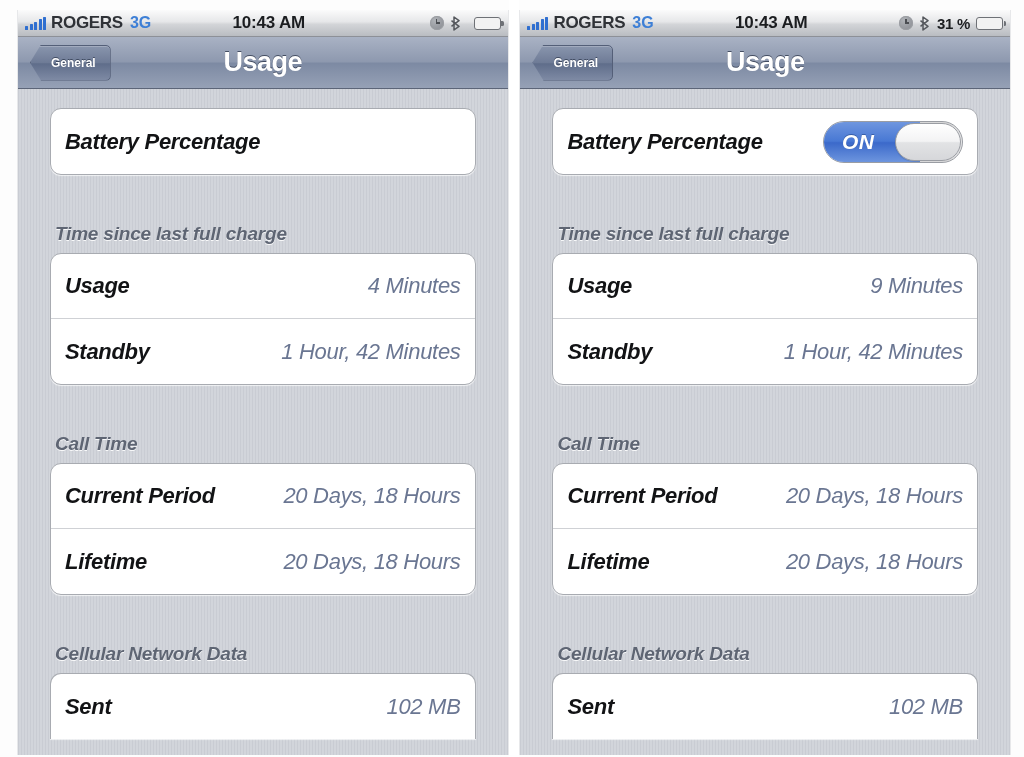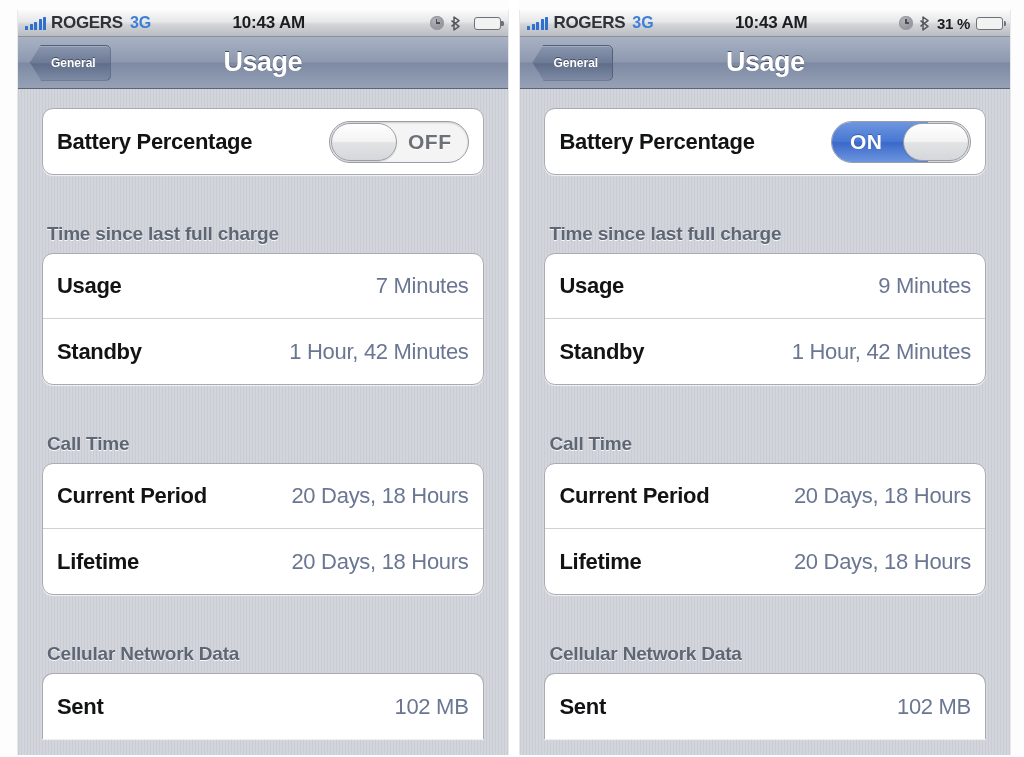--- a/index.html
+++ b/index.html
@@ -182,22 +182,23 @@
     position: relative;
     z-index: 3;
     box-shadow: inset 0 1px 0 rgba(255,255,255,0.22);
     clip-path: polygon(0% 50%, 11px 0%, 100% 0%, 100% 100%, 11px 100%);
     box-sizing: border-box;
     cursor: pointer;
   }
 
   
   .content {
-    padding: 0 24px;
-    box-sizing: border-box;
+    padding: 0 32px;
+    box-sizing: border-box;
+    font-style: italic;
   }
   .section-header {
     font-size: 19px;
     font-weight: bold;
     color: #5e6573;
     text-shadow: 0 1px 0 rgba(255,255,255,0.85);
     padding: 16px 5px 8px 5px;
     letter-spacing: -0.2px;
     margin-top: 32px;
   }
@@ -330,32 +331,28 @@
         <span>General</span>
       </div>
       <div class="nav-title">Usage</div>
     </div>
 
     <div class="content">
 
       <div class="card top-section">
         <div class="row">
           <span class="row-label">Battery Percentage</span>
-          <span class="switch off">
-            <span class="knob"></span>
-            <span class="track-text">OFF</span>
-          </span>
         </div>
       </div>
 
       <div class="section-header">Time since last full charge</div>
       <div class="card">
         <div class="row">
           <span class="row-label">Usage</span>
-          <span class="row-value">7 Minutes</span>
+          <span class="row-value">4 Minutes</span>
         </div>
         <div class="row">
           <span class="row-label">Standby</span>
           <span class="row-value">1 Hour, 42 Minutes</span>
         </div>
       </div>
 
       <div class="section-header">Call Time</div>
       <div class="card">
         <div class="row">

